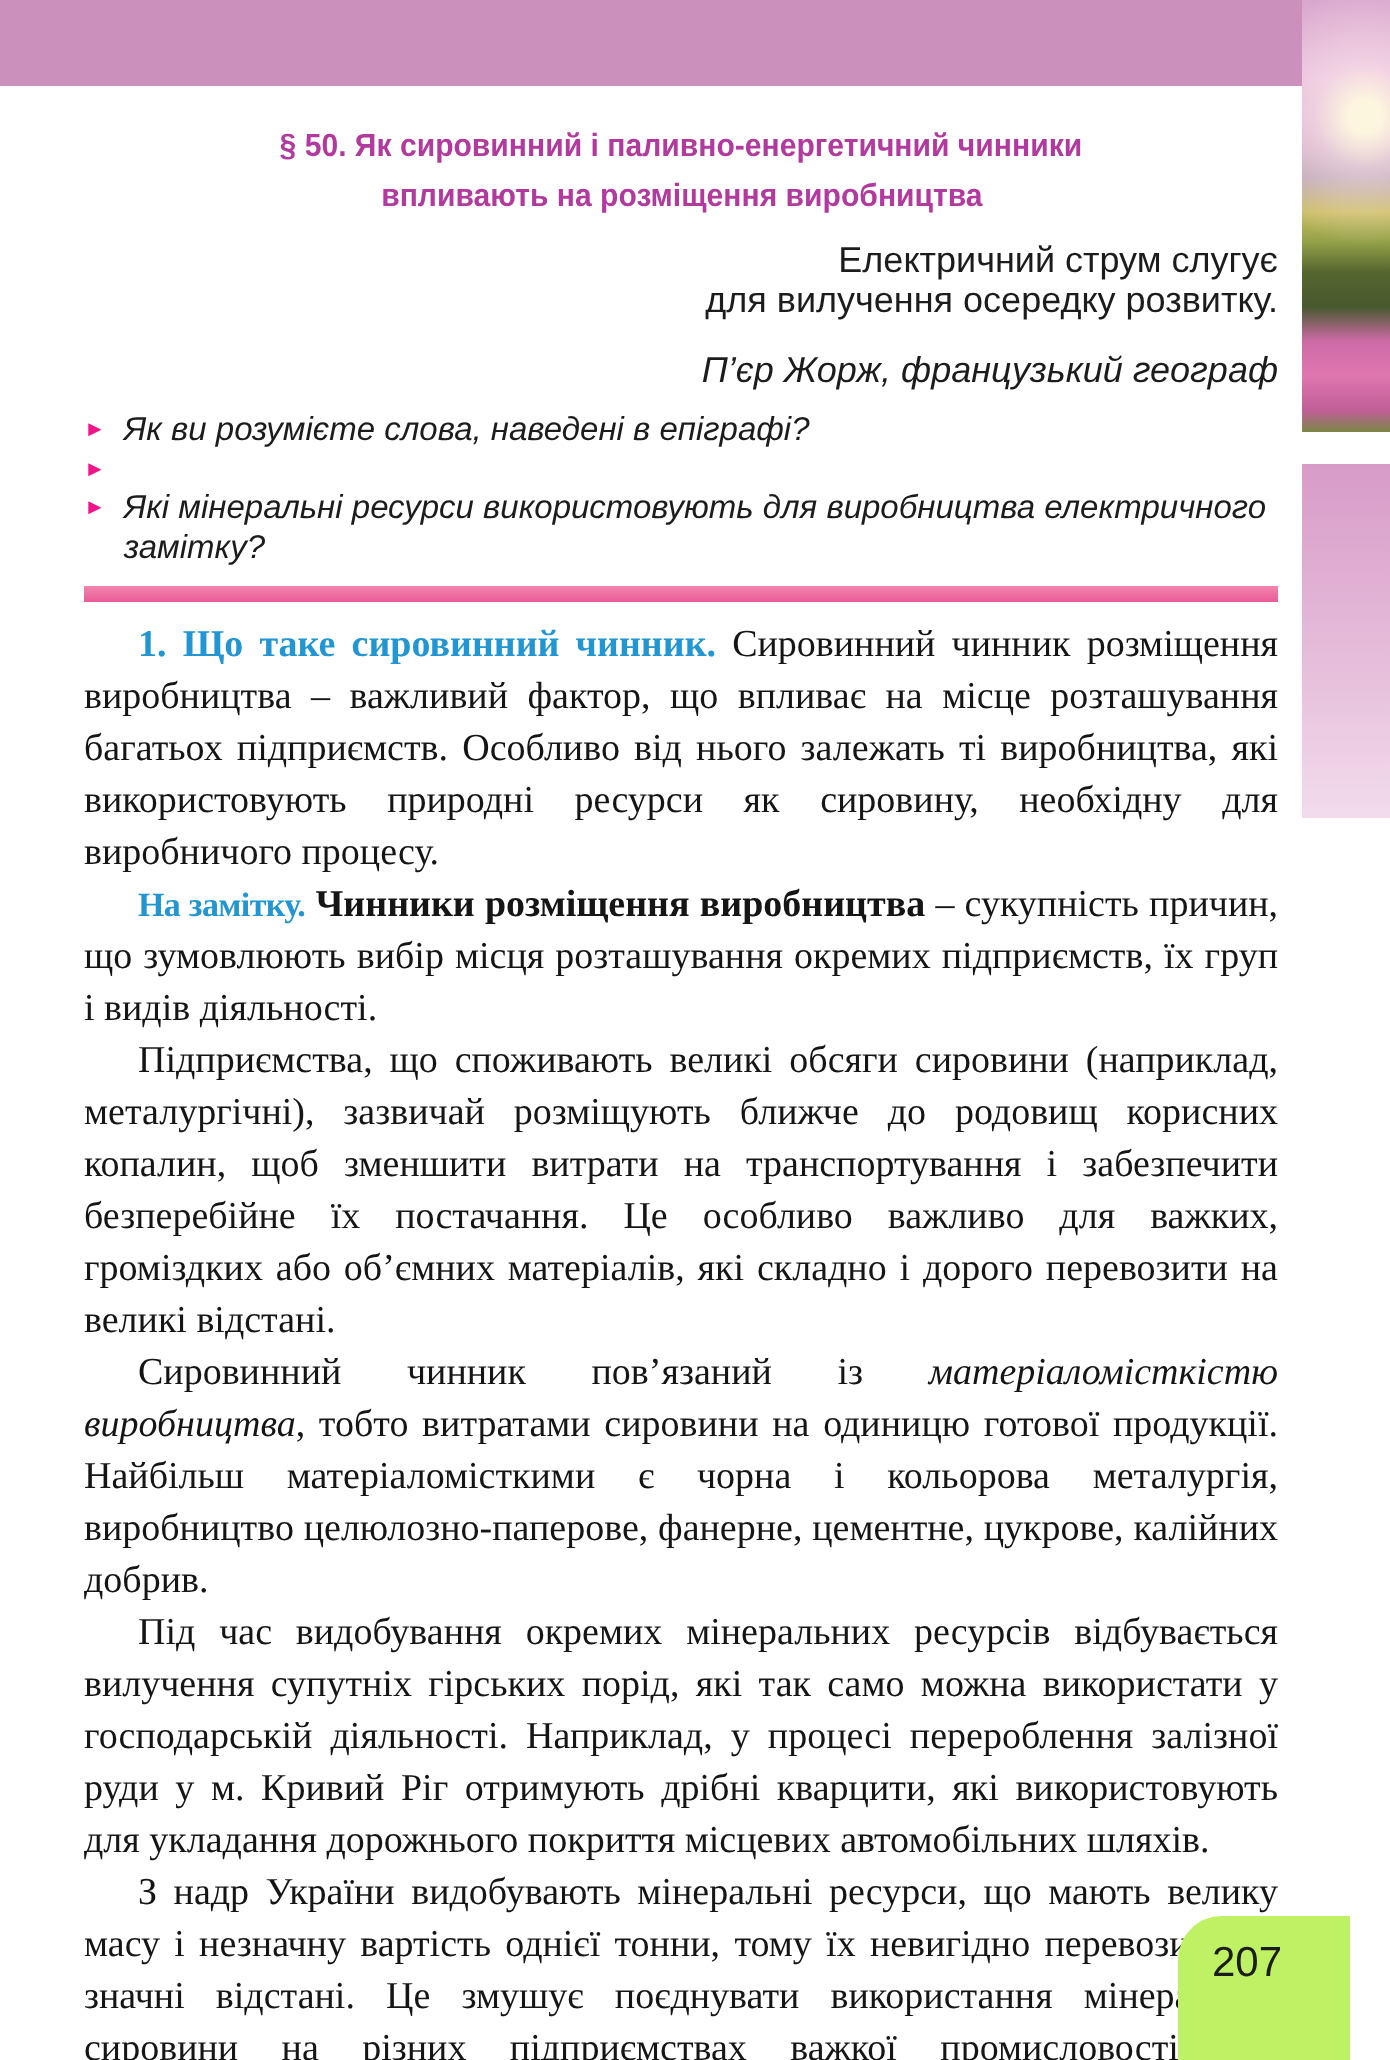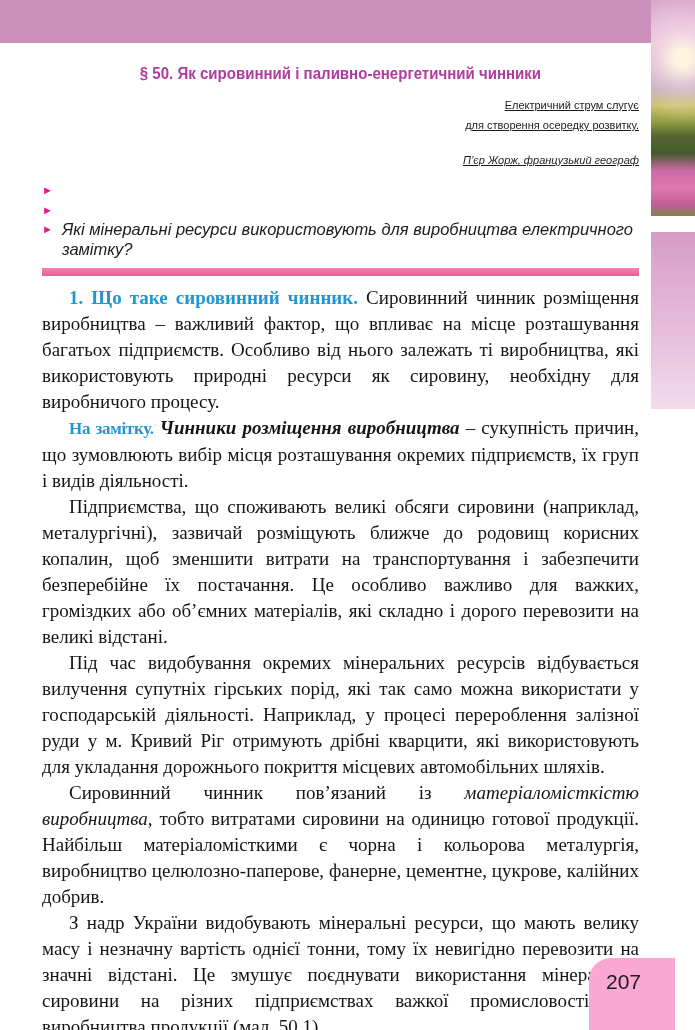--- a/index.html
+++ b/index.html
@@ -13,101 +13,103 @@
     background:
       radial-gradient(circle at 72% 27%, rgba(255,250,224,0.95) 0 5%, rgba(255,236,238,0.55) 16%, rgba(255,222,238,0) 40%),
       linear-gradient(180deg,#d9a6ce 0%,#e3b4d6 18%,#d0a4c5 32%,#b299ad 41%,#c9bc5e 49%,#93a147 56%,#55662f 63%,#47592e 71%,#cd6ba6 79%,#df76b0 87%,#c05e97 95%,#7c8748 100%);
   }
   .right-strip{
     position:absolute;left:651px;top:232px;width:44px;height:177px;
     background:linear-gradient(180deg,#d79bc8 0%,#e7c0dc 60%,#f2dcec 100%);
   }
   .page-box{
     position:absolute;left:589px;top:958px;width:86px;height:72px;
-    background:#f9a8d4;border-top-left-radius:22px;
+    background:#bef264;border-top-left-radius:22px;
   }
   .page-box .num{
     position:absolute;left:17px;top:12px;
     font-family:"Liberation Sans", sans-serif;font-size:21px;color:#1c1c1c;
   }
   .content{position:absolute;left:42px;top:43px;width:597px;}
   .title{
     margin-top:18px;text-align:center;color:#b23a9e;
     font-family:"Liberation Sans", sans-serif;font-weight:bold;
     font-size:16px;line-height:25px;
   }
   .title .tline{display:inline-block;transform:scaleX(0.94);transform-origin:50% 50%;white-space:nowrap;}
   .epigraph{
     margin-top:9px;text-align:right;
-    font-family:"Liberation Sans", sans-serif;font-size:11px;line-height:20px;color:#1c1c1c;text-decoration:underline;
+    font-family:"Liberation Sans", sans-serif;font-size:18px;line-height:20px;color:#1c1c1c;
   }
   .epigraph .attr{font-style:italic;margin-top:15px;}
   .questions{margin-top:11px;}
   .q-item{
     display:flex;gap:9px;
     font-family:"Liberation Sans", sans-serif;font-style:italic;
     font-size:16.5px;line-height:19.5px;color:#1c1c1c;
   }
   .q-arrow{color:#f0148c;font-style:normal;font-size:11px;line-height:19.5px;flex:0 0 auto;}
   .separator{margin-top:9px;height:8px;width:100%;background:linear-gradient(180deg,#f285ad,#e95b97);}
   .bodytext p{margin:0;font-size:19px;line-height:26px;text-align:justify;text-indent:27px;}
   .bodytext .p1{margin-top:9px;}
   .sec-head{color:#2196d3;font-weight:bold;}
   .note{margin:9px 0 9px 0;}
   .note-label{
     font-family:Liberation Serif, serif;font-weight:bold;color:#2196d3;
     font-size:17px;letter-spacing:-0.3px;
   }
-  .note-term{font-weight:bold;font-style:italic;}
+  .note-term{font-weight:bold;}
   .it{font-style:italic;}
 </style>
 </head>
 <body>
 
 <div class="top-band"></div>
 <div class="photo"></div>
 <div class="right-strip"></div>
 
 <div class="content">
 
   <div class="title">
     <div><span class="tline">§ 50. Як сировинний і паливно-енергетичний чинники</span></div>
+    <div><span class="tline">впливають на розміщення виробництва</span></div>
   </div>
 
   <div class="epigraph">
     <div>Електричний струм слугує</div>
-    <div>для створення осередку розвитку.</div>
+    <div>для вилучення осередку розвитку.</div>
     <div class="attr">П’єр Жорж, французький географ</div>
   </div>
 
   <div class="questions">
     <div class="q-item">
       <span class="q-arrow">►</span>
+      <span>Як ви розумієте слова, наведені в епіграфі?</span>
     </div>
     <div class="q-item">
       <span class="q-arrow">►</span>
     </div>
     <div class="q-item">
       <span class="q-arrow">►</span>
       <span>Які мінеральні ресурси використовують для виробництва електричного замітку?</span>
     </div>
   </div>
 
   <div class="separator"></div>
 
   <div class="bodytext">
     <p class="p1"><span class="sec-head">1. Що таке сировинний чинник.</span> <span>Сировинний чинник розміщення виробництва – важливий фактор, що впливає на місце розташування багатьох підприємств. Особливо від нього залежать ті виробництва, які використовують природні ресурси як сировину, необхідну для виробничого процесу.</span></p>
 
     <p class="note"><span class="note-label">На замітку.</span> <span class="note-term">Чинники розміщення виробництва</span> <span>– сукупність причин, що зумовлюють вибір місця розташування окремих підприємств, їх груп і видів діяльності.</span></p>
 
     <p>Підприємства, що споживають великі обсяги сировини (наприклад, металургічні), зазвичай розміщують ближче до родовищ корисних копалин, щоб зменшити витрати на транспортування і забезпечити безперебійне їх постачання. Це особливо важливо для важких, громіздких або об’ємних матеріалів, які складно і дорого перевозити на великі відстані.</p>
 
+    <p><span>Сировинний чинник пов’язаний із </span><span class="it">матеріаломісткістю виробництва</span><span>, тобто витратами сировини на одиницю готової продукції. Найбільш матеріаломісткими є чорна і кольорова металургія, виробництво целюлозно-паперове, фанерне, цементне, цукрове, калійних добрив.</span></p>
+
     <p>Під час видобування окремих мінеральних ресурсів відбувається вилучення супутніх гірських порід, які так само можна використати у господарській діяльності. Наприклад, у процесі перероблення залізної руди у м. Кривий Ріг отримують дрібні кварцити, які використовують для укладання дорожнього покриття місцевих автомобільних шляхів.</p>
-
-    <p><span>Сировинний чинник пов’язаний із </span><span class="it">матеріаломісткістю виробництва</span><span>, тобто витратами сировини на одиницю готової продукції. Найбільш матеріаломісткими є чорна і кольорова металургія, виробництво целюлозно-паперове, фанерне, цементне, цукрове, калійних добрив.</span></p>
 
     <p>З надр України видобувають мінеральні ресурси, що мають велику масу і незначну вартість однієї тонни, тому їх невигідно перевозити на значні відстані. Це змушує поєднувати використання мінеральної сировини на різних підприємствах важкої промисловості для виробництва продукції (мал. 50.1).</p>
   </div>
 
 </div>
 
 <div class="page-box">
   <span class="num">207</span>
 </div>
 

